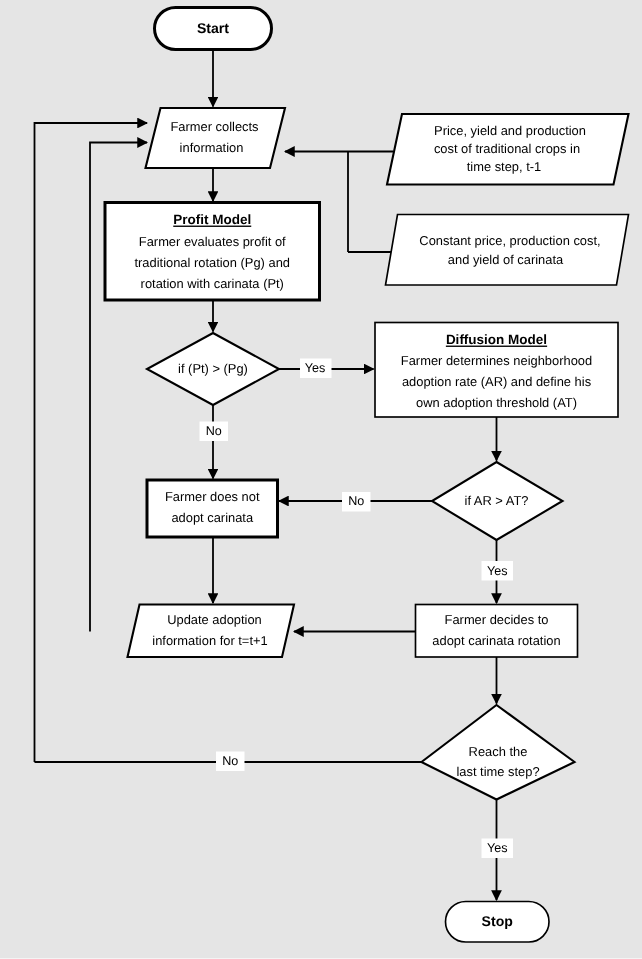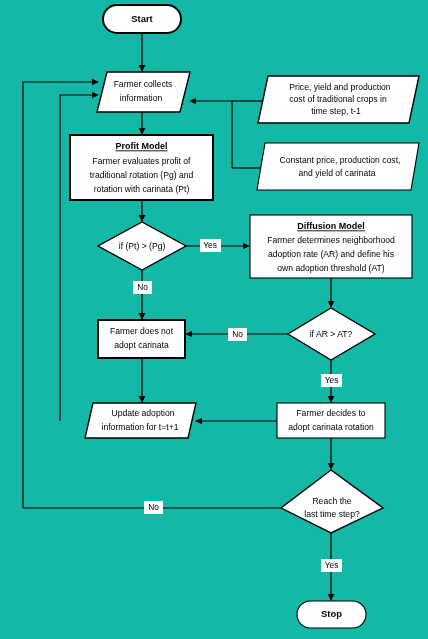--- a/index.html
+++ b/index.html
@@ -7,21 +7,21 @@
     padding: 0;
     background: #ffffff;
   }
   body {
     font-family: "Liberation Sans", sans-serif;
   }
   #flowchart-root {
     position: relative;
     width: 428px;
     height: 639px;
-    background: #14b8a6;
+    background: #e5e5e5;
     overflow: hidden;
   }
   svg#flow-svg {
     display: block;
     width: 428px;
     height: 639px;
   }
   .node-shape {
     fill: #ffffff;
     stroke: #000000;

